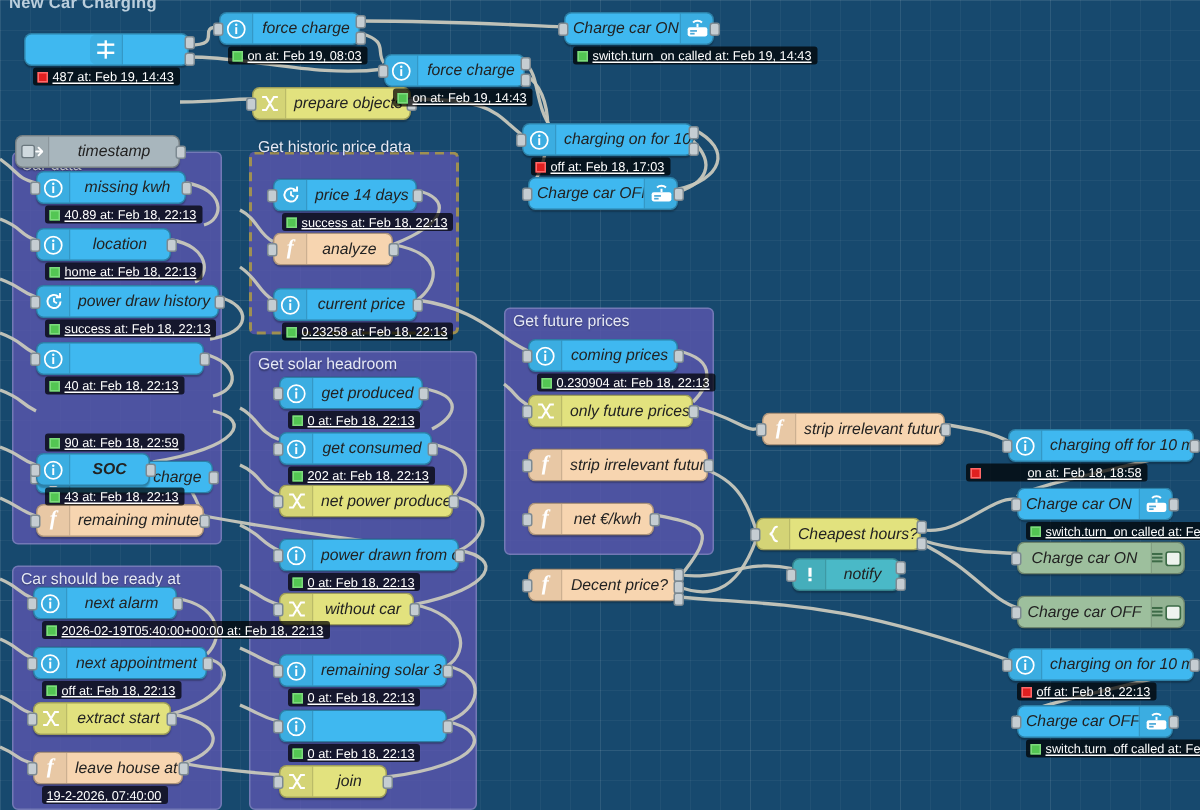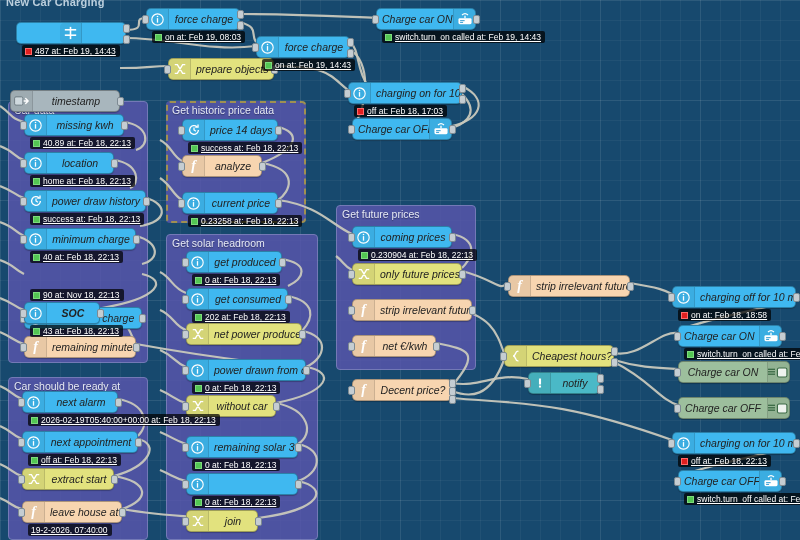--- a/index.html
+++ b/index.html
@@ -93,21 +93,21 @@
 <body>
 
 <div id="canvas">
   <div class="flow-title">New Car Charging</div>
   <div id="groups-layer">
       <div class="group" style="left: 8px; top: 101px; width: 140px; height: 262px;"></div>
       <div class="group-label" style="left: 14px; top: 104px;">Car data</div>
       <div class="group" style="left: 8px; top: 377px; width: 140px; height: 163px;"></div>
       <div class="group-label" style="left: 14px; top: 380px;">Car should be ready at</div>
       <div class="group dashed" style="left: 166px; top: 101px; width: 140px; height: 122px;"></div>
-      <div class="group-label" style="left: 172px; top: 104px;">Get historic price data</div>
+      <div class="group-label" style="left: 172px; top: 92px;">Get historic price data</div>
       <div class="group" style="left: 166px; top: 234px; width: 152px; height: 306px;"></div>
       <div class="group-label" style="left: 172px; top: 237px;">Get solar headroom</div>
       <div class="group" style="left: 336px; top: 205px; width: 140px; height: 165px;"></div>
       <div class="group-label" style="left: 342px; top: 208px;">Get future prices</div>
     </div>
   <svg class="wires" id="wires-layer" viewBox="0 0 800 540">
       <path d="M126,30 C150,30 130,18 146,18"></path>
       <path d="M126,38 C170,38 210,52 256,46"></path>
       <path d="M240,14 C300,14 330,16 376,18"></path>
       <path d="M240,22 C260,28 250,34 256,42"></path>
@@ -341,21 +341,20 @@
         <span>success at: Feb 18, 22:13</span>
       </div>
       <div class="node n-blue" style="left: 24px; top: 228px; width: 112px;">
         <span class="ic">
           <svg width="13" height="13" viewBox="0 0 16 16">
             <circle cx="8" cy="8" r="7" fill="none" stroke="#fff" stroke-width="1.4"></circle>
             <circle cx="8" cy="4.3" r="1" fill="#fff"></circle>
             <rect x="7.2" y="6.3" width="1.6" height="5.6" fill="#fff"></rect>
           </svg>
         </span>
-        <span class="lbl">minimum charge</span>
         <span class="port in"></span>
         <span class="port out"></span>
       </div>
       <div class="status" style="left: 30px; top: 251px;">
         <span class="dot green"></span>
         <span>40 at: Feb 18, 22:13</span>
       </div>
       <div class="node n-blue" style="left: 24px; top: 266px; width: 118px; margin-top: 41px;">
         <span class="ic">
           <svg width="13" height="13" viewBox="0 0 16 16">
@@ -363,21 +362,21 @@
             <circle cx="8" cy="4.3" r="1" fill="#fff"></circle>
             <rect x="7.2" y="6.3" width="1.6" height="5.6" fill="#fff"></rect>
           </svg>
         </span>
         <span class="lbl">maximum charge</span>
         <span class="port in"></span>
         <span class="port out"></span>
       </div>
       <div class="status" style="left: 30px; top: 289px;">
         <span class="dot green"></span>
-        <span>90 at: Nov 18, 22:13</span>
+        <span>90 at: Feb 18, 22:59</span>
       </div>
       <div class="node n-blue" style="left: 24px; top: 302px; width: 76px; font-weight: bold;">
         <span class="ic">
           <svg width="13" height="13" viewBox="0 0 16 16">
             <circle cx="8" cy="8" r="7" fill="none" stroke="#fff" stroke-width="1.4"></circle>
             <circle cx="8" cy="4.3" r="1" fill="#fff"></circle>
             <rect x="7.2" y="6.3" width="1.6" height="5.6" fill="#fff"></rect>
           </svg>
         </span>
         <span class="lbl">SOC</span>
@@ -686,21 +685,21 @@
           <svg width="13" height="13" viewBox="0 0 16 16">
             <circle cx="8" cy="8" r="7" fill="none" stroke="#fff" stroke-width="1.4"></circle>
             <circle cx="8" cy="4.3" r="1" fill="#fff"></circle>
             <rect x="7.2" y="6.3" width="1.6" height="5.6" fill="#fff"></rect>
           </svg>
         </span>
         <span class="lbl">charging off for 10 min</span>
         <span class="port in"></span>
         <span class="port out"></span>
       </div>
-      <div class="status" style="left: 678px; top: 309px;">
+      <div class="status" style="left: 644px; top: 309px; gap: 28px;">
         <span class="dot red"></span>
         <span>on at: Feb 18, 18:58</span>
       </div>
       <div class="node n-blue" style="left: 678px; top: 325px; width: 104px;">
         <span class="lbl">Charge car ON</span>
         <span class="ic right">
           <svg width="16" height="14" viewBox="0 0 18 16">
             <rect x="1.5" y="7" width="15" height="7" rx="1.6" fill="#fff"></rect>
             <path d="M9 7V4.4" stroke="#fff" stroke-width="1.5"></path>
             <path d="M5.6 3.4a5 5 0 0 1 6.8 0" stroke="#fff" stroke-width="1.5" fill="none"></path>

